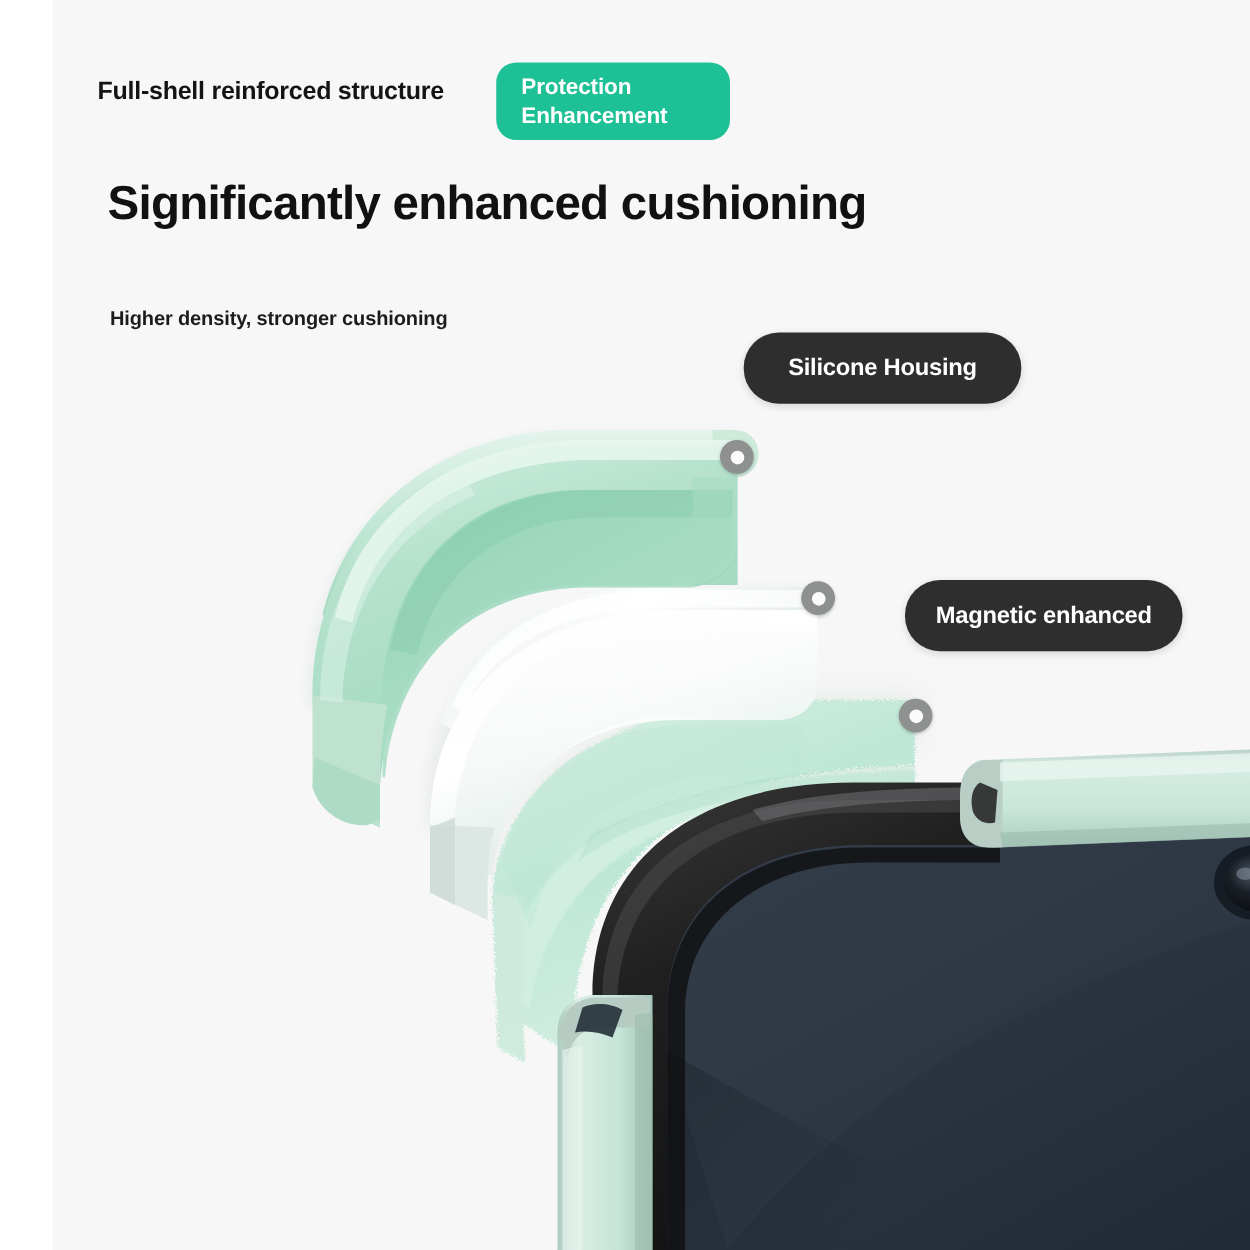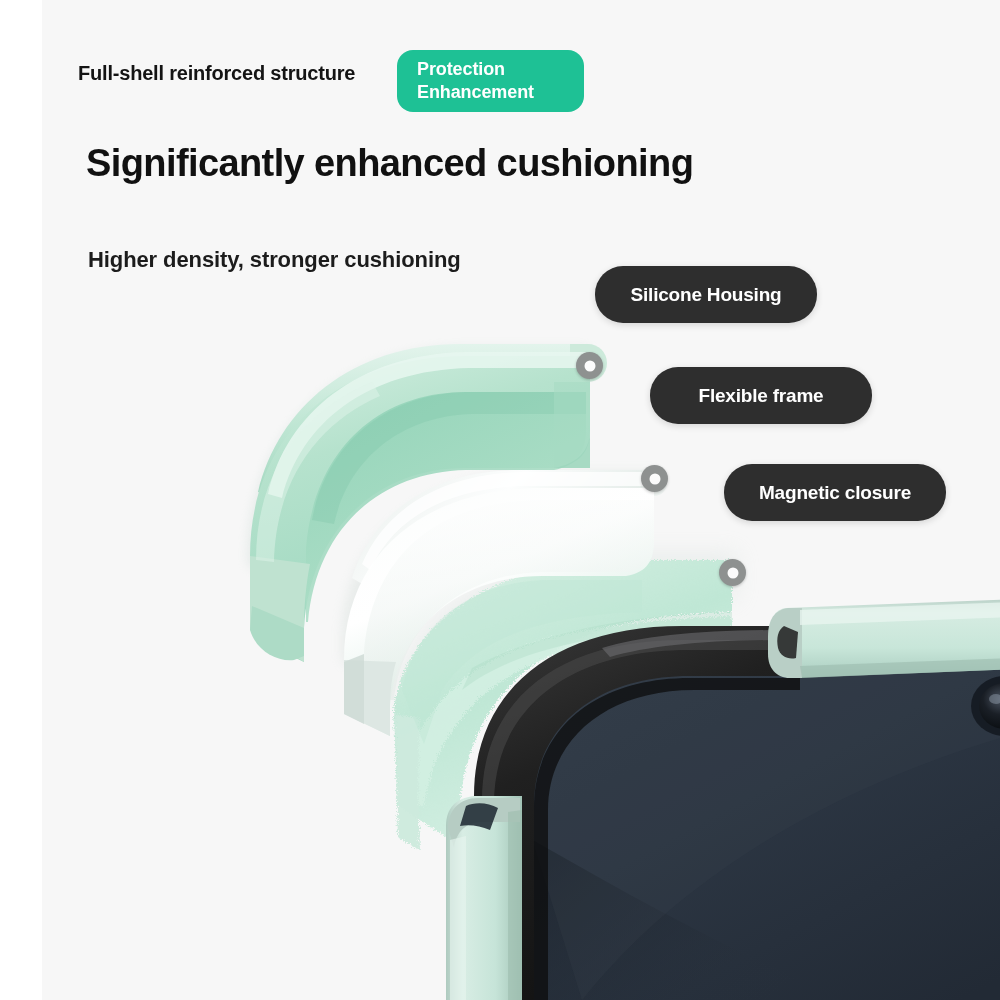--- a/index.html
+++ b/index.html
@@ -54,21 +54,21 @@
     font-size: 38px;
     font-weight: 700;
     color: #111111;
     letter-spacing: -0.6px;
     white-space: nowrap;
   }
   .subline {
     position: absolute;
     left: 46px;
     top: 247px;
-    font-size: 22px;
+    font-size: 16px;
     font-weight: 700;
     color: #1c1c1c;
     letter-spacing: -0.1px;
     white-space: nowrap;
   }
 
   
   .pill {
     position: absolute;
     background: #2e2e2e;
@@ -406,17 +406,16 @@
   <div class="headline nosel">Significantly enhanced cushioning</div>
 
   <div class="subline nosel">Higher density, stronger cushioning</div>
 
   <div class="ring" id="ring-1"></div>
   <div class="ring" id="ring-2"></div>
   <div class="ring" id="ring-3"></div>
 
   <div class="pill nosel" id="pill-silicone">Silicone Housing</div>
 
-  <div class="pill nosel" id="pill-frame">Flexible frame</div>
-
-  <div class="pill nosel" id="pill-magnet">Magnetic closure</div>
+
+  <div class="pill nosel" id="pill-magnet">Magnetic enhanced</div>
 
 </div>
 
 </body></html>

